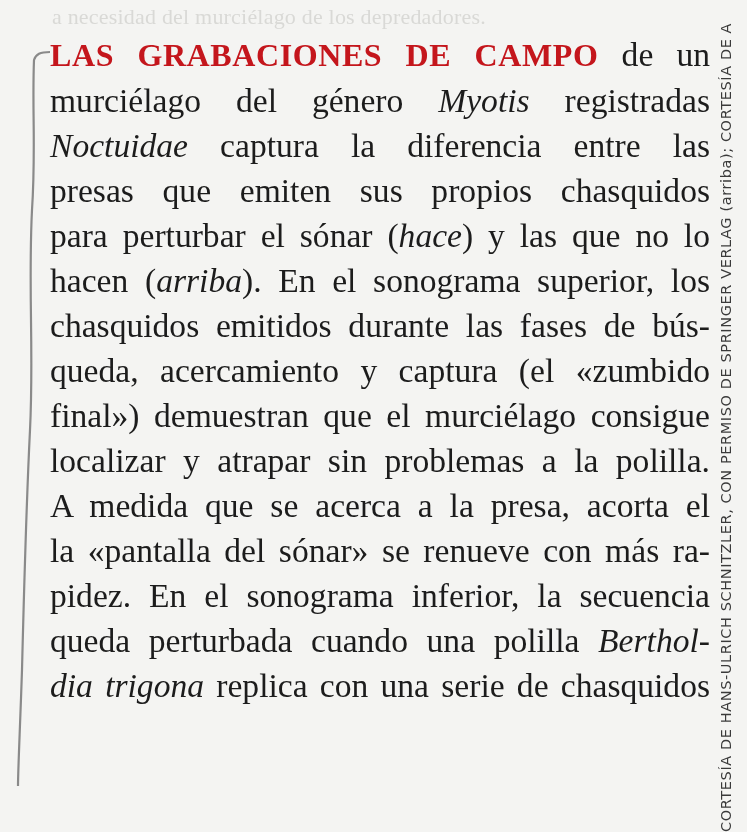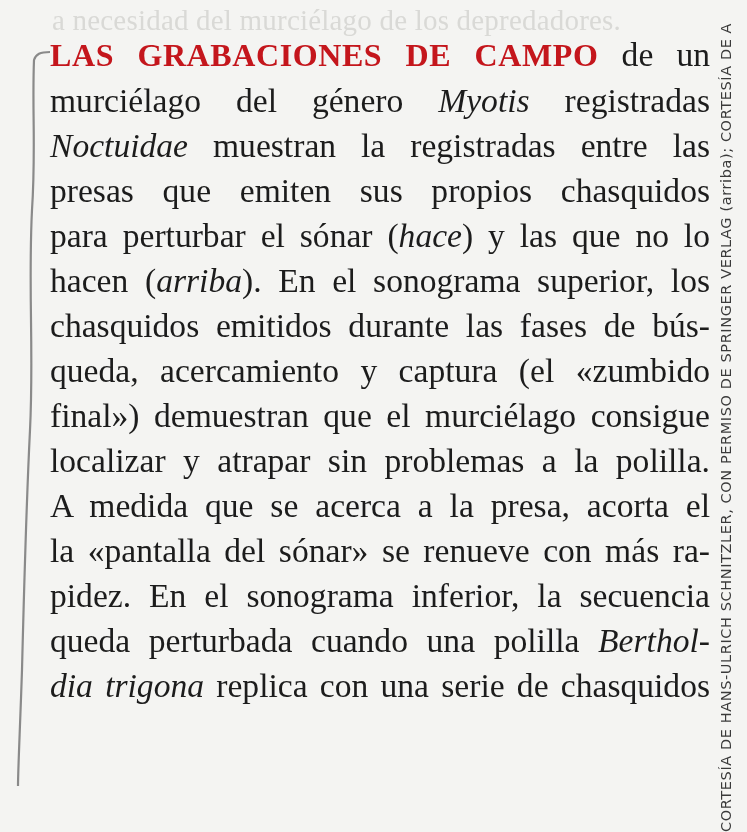--- a/index.html
+++ b/index.html
@@ -4,21 +4,21 @@
   <style>
     html, body { margin: 0; padding: 0; }
     body {
       width: 747px; height: 832px; overflow: hidden;
       background: #f4f4f2;
       position: relative;
       font-family: "Liberation Serif", "DejaVu Serif", serif;
     }
     .bleed {
       position: absolute; left: 52px; top: 4px;
-      font-size: 29px; color: #d9d9d6; white-space: nowrap;
+      font-size: 22px; color: #d9d9d6; white-space: nowrap;
       letter-spacing: 0.2px;
     }
     .bracket {
       position: absolute; left: 10px; top: 50px; width: 40px; height: 738px;
     }
     .caption {
       position: absolute; left: 50px; top: 32px; width: 660px;
       font-size: 33.6px; line-height: 45px; color: #1c1c1c;
     }
     .line { display: block; white-space: nowrap; }
@@ -45,21 +45,21 @@
 
 <div class="bleed">a necesidad del murciélago de los depredadores.</div>
 
 <svg class="bracket" viewBox="0 0 40 738" preserveAspectRatio="none">
   <path d="M40 2 C 30 2, 26 4, 24 10 C 22 60, 26 100, 22 160 C 18 240, 24 300, 20 380 C 16 460, 14 540, 12 620 C 10 680, 8 720, 8 736" stroke="#8a8a8a" stroke-width="2.2" fill="none"></path>
 </svg>
 
 <div class="caption" id="caption">
     <span class="line j"><span class="lead">LAS GRABACIONES DE CAMPO</span><span> de un</span></span>
     <span class="line j"><span>murciélago del género </span><i>Myotis</i><span> registradas</span></span>
-    <span class="line j"><i>Noctuidae</i><span> muestran la registradas entre las</span></span>
+    <span class="line j"><i>Noctuidae</i><span> captura la diferencia entre las</span></span>
     <span class="line j"><span>presas que emiten sus propios chasquidos</span></span>
     <span class="line j"><span>para perturbar el sónar (</span><i>hace</i><span>) y las que no lo</span></span>
     <span class="line j"><span>hacen (</span><i>arriba</i><span>). En el sonograma superior, los</span></span>
     <span class="line j"><span>chasquidos emitidos durante las fases de bús-</span></span>
     <span class="line j"><span>queda, acercamiento y captura (el «zumbido</span></span>
     <span class="line j"><span>final») demuestran que el murciélago consigue</span></span>
     <span class="line j"><span>localizar y atrapar sin problemas a la polilla.</span></span>
     <span class="line j"><span>A medida que se acerca a la presa, acorta el</span></span>
     <span class="line j"><span>la «pantalla del sónar» se renueve con más ra-</span></span>
     <span class="line j"><span>pidez. En el sonograma inferior, la secuencia</span></span>

